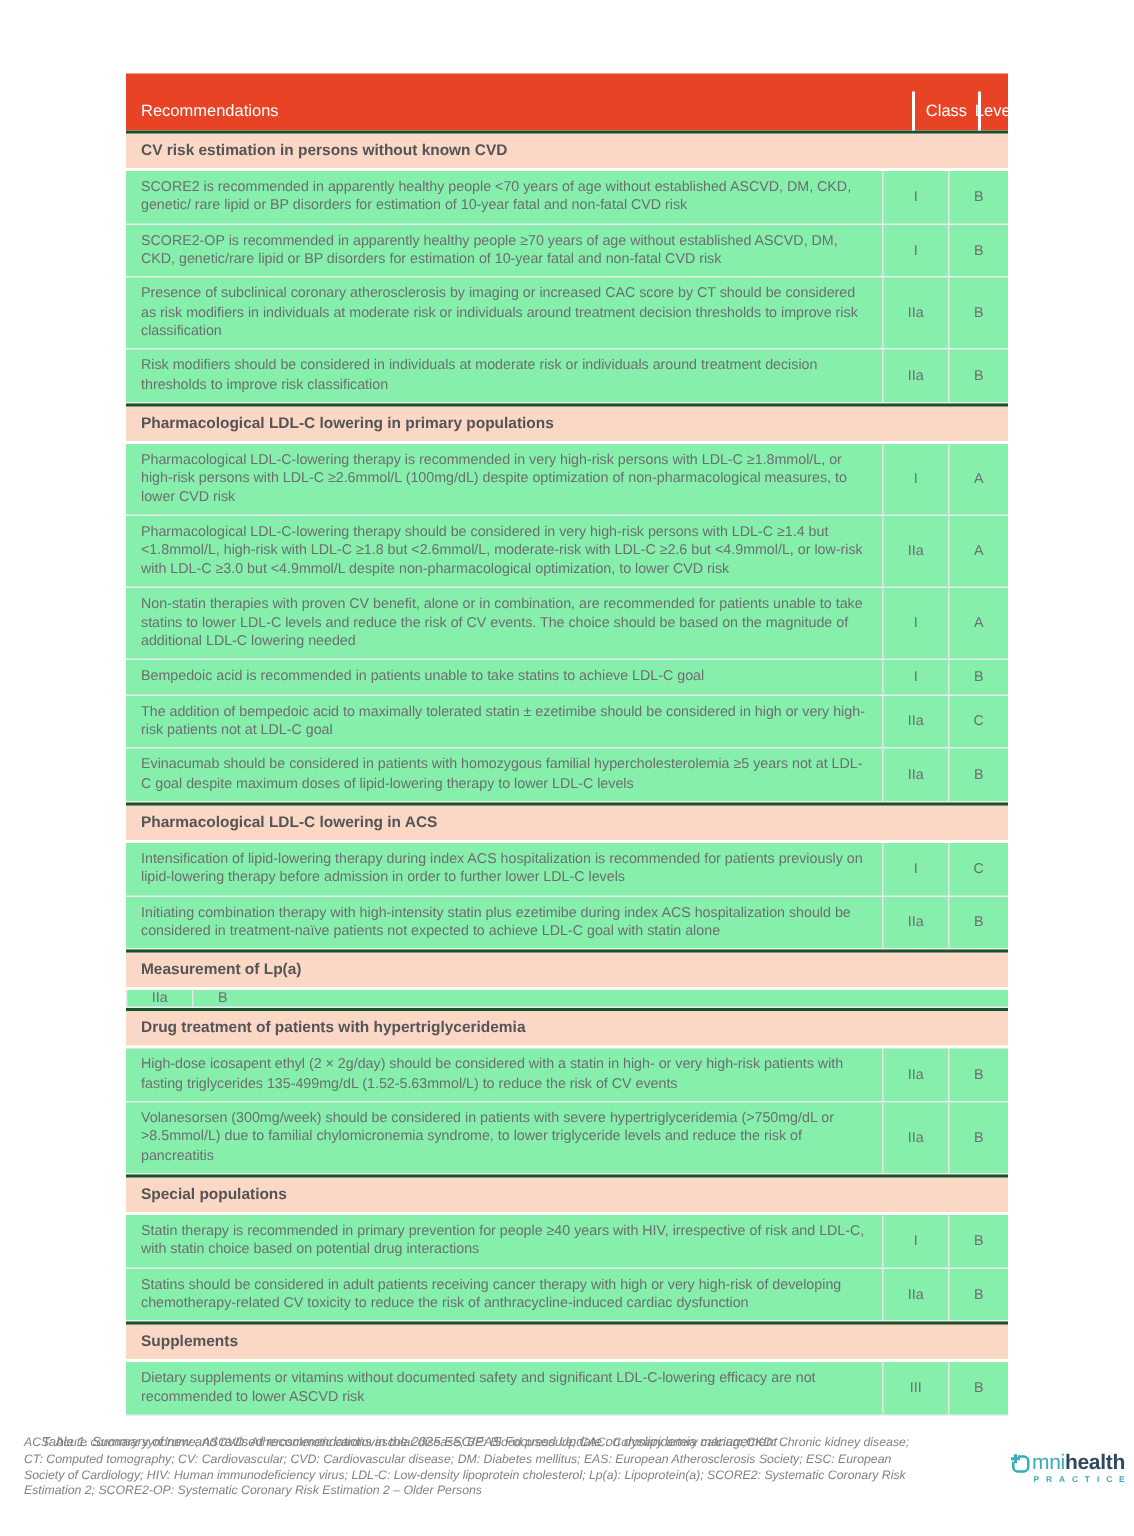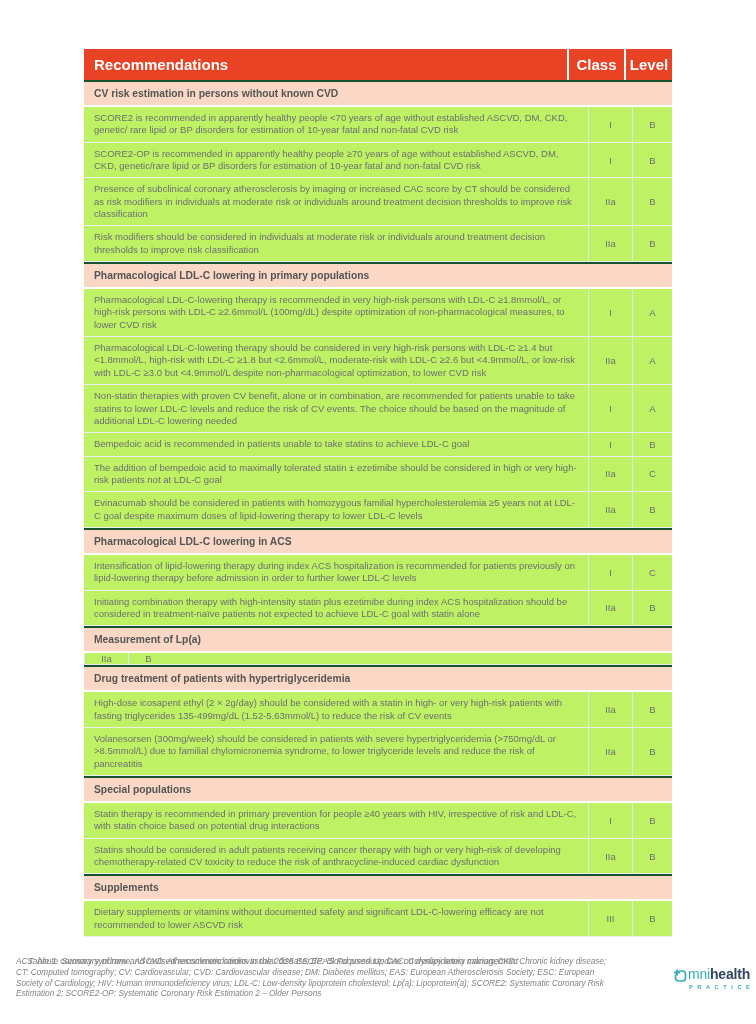--- a/index.html
+++ b/index.html
@@ -17,46 +17,47 @@
     left: 84px;
     top: 49px;
     width: 588px;
   }
   .header-row {
     display: flex;
     background: var(--header-red, #E94326);
     color: #ffffff;
   }
   .hc {
-    font-weight: bold;
-    font-size: 15px;
+    font-weight: normal;
+    font-size: 11px;
     padding: 7px 10px;
+    margin-top: 12px;
   }
   .hc.rec { flex: 1; }
   .hc.cls, .hc.lvl {
     padding: 7px 0;
     display: flex;
     align-items: center;
     justify-content: center;
     border-left: 2px solid #ffffff;
   }
-  .hc.cls { width: 57px; }
-  .hc.lvl { width: 48px; }
+  .hc.cls { width: 44px; }
+  .hc.lvl { width: 20px; }
   .section-row {
     background: var(--section-peach, #FAD8C5);
     color: var(--section-text, #545456);
     font-weight: bold;
     font-size: 10.3px;
     padding: 6px 10px;
     border-top: 2px solid #14532d;
     border-bottom: 2px solid #ffffff;
   }
   .data-row {
     display: flex;
-    background: #bef264;
+    background: #86efac;
     border-bottom: 1px solid var(--row-border, #ECEDEF);
   }
   .cell-text {
     flex: 1;
     padding: 5px 8px 5px 10px;
     font-size: 9.5px;
     line-height: 1.3;
     color: var(--body-text, #6D6E71);
   }
   .cell-class, .cell-level {

